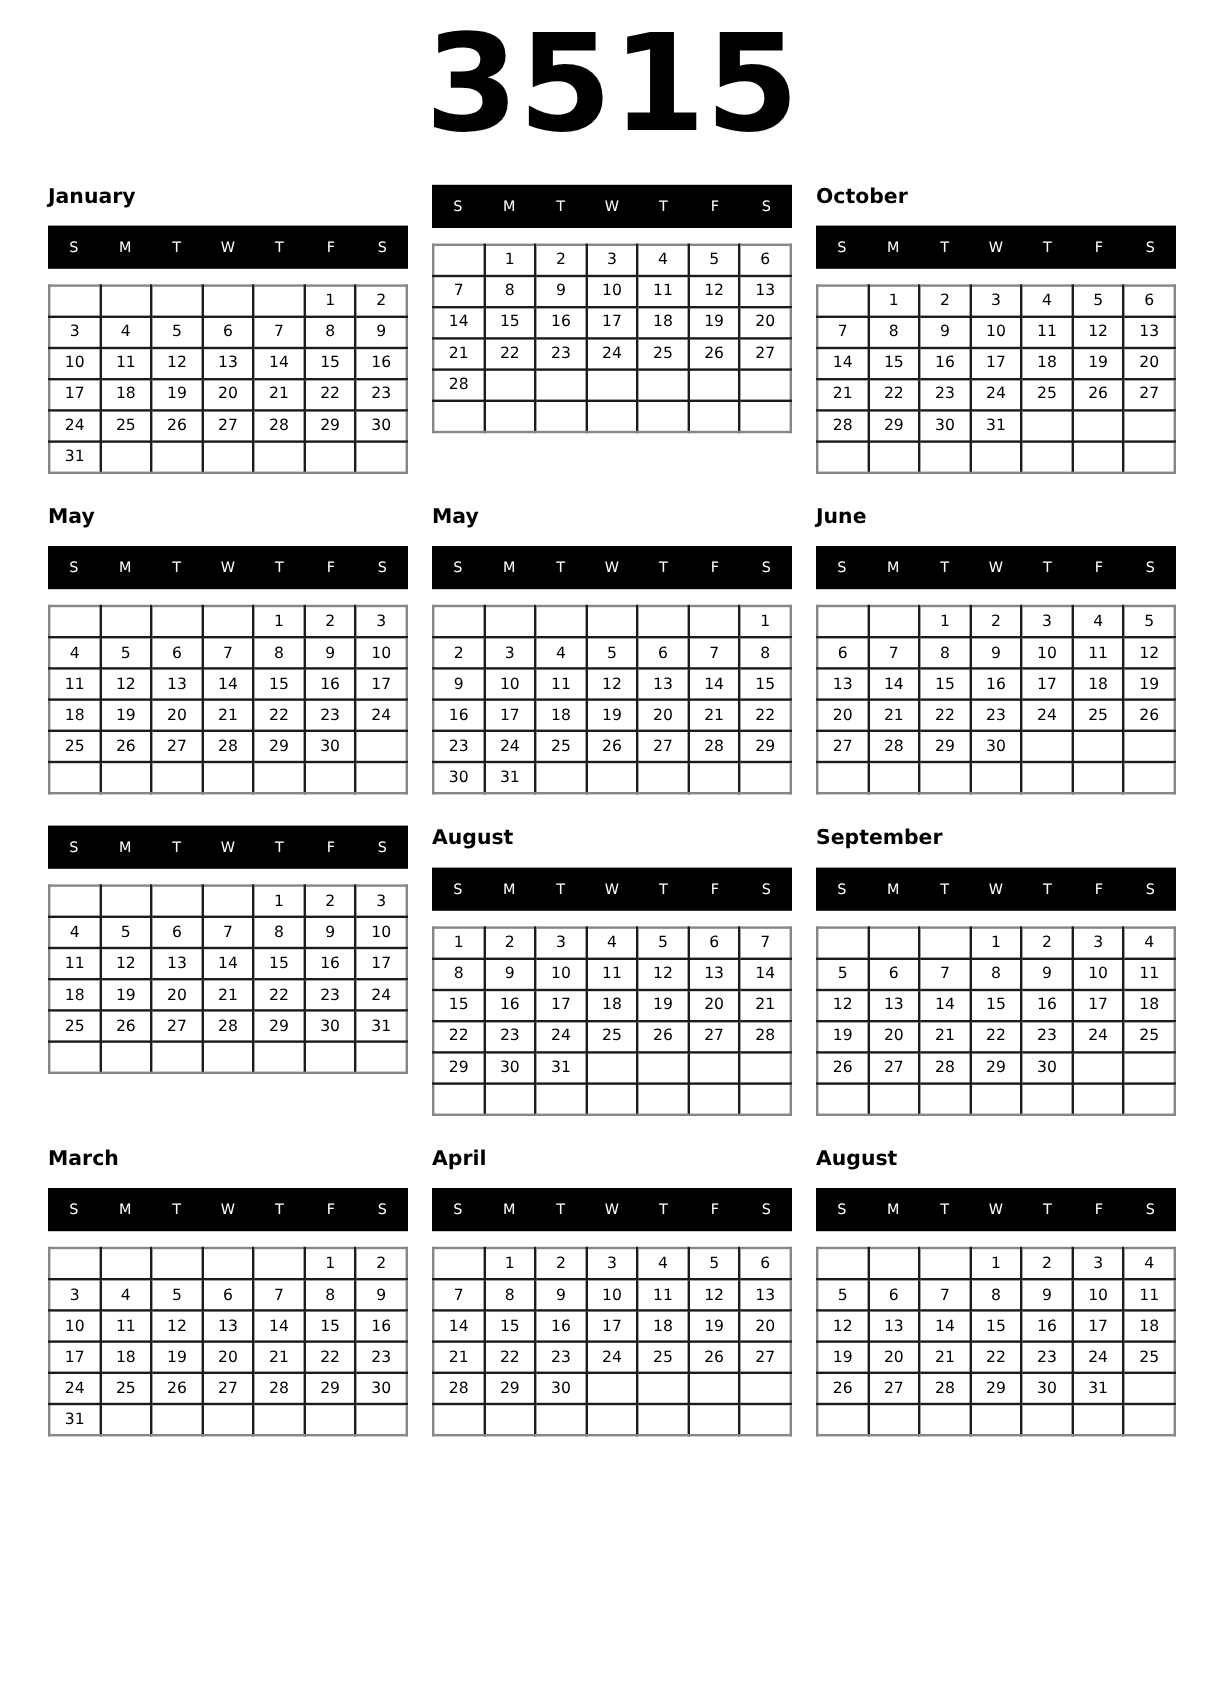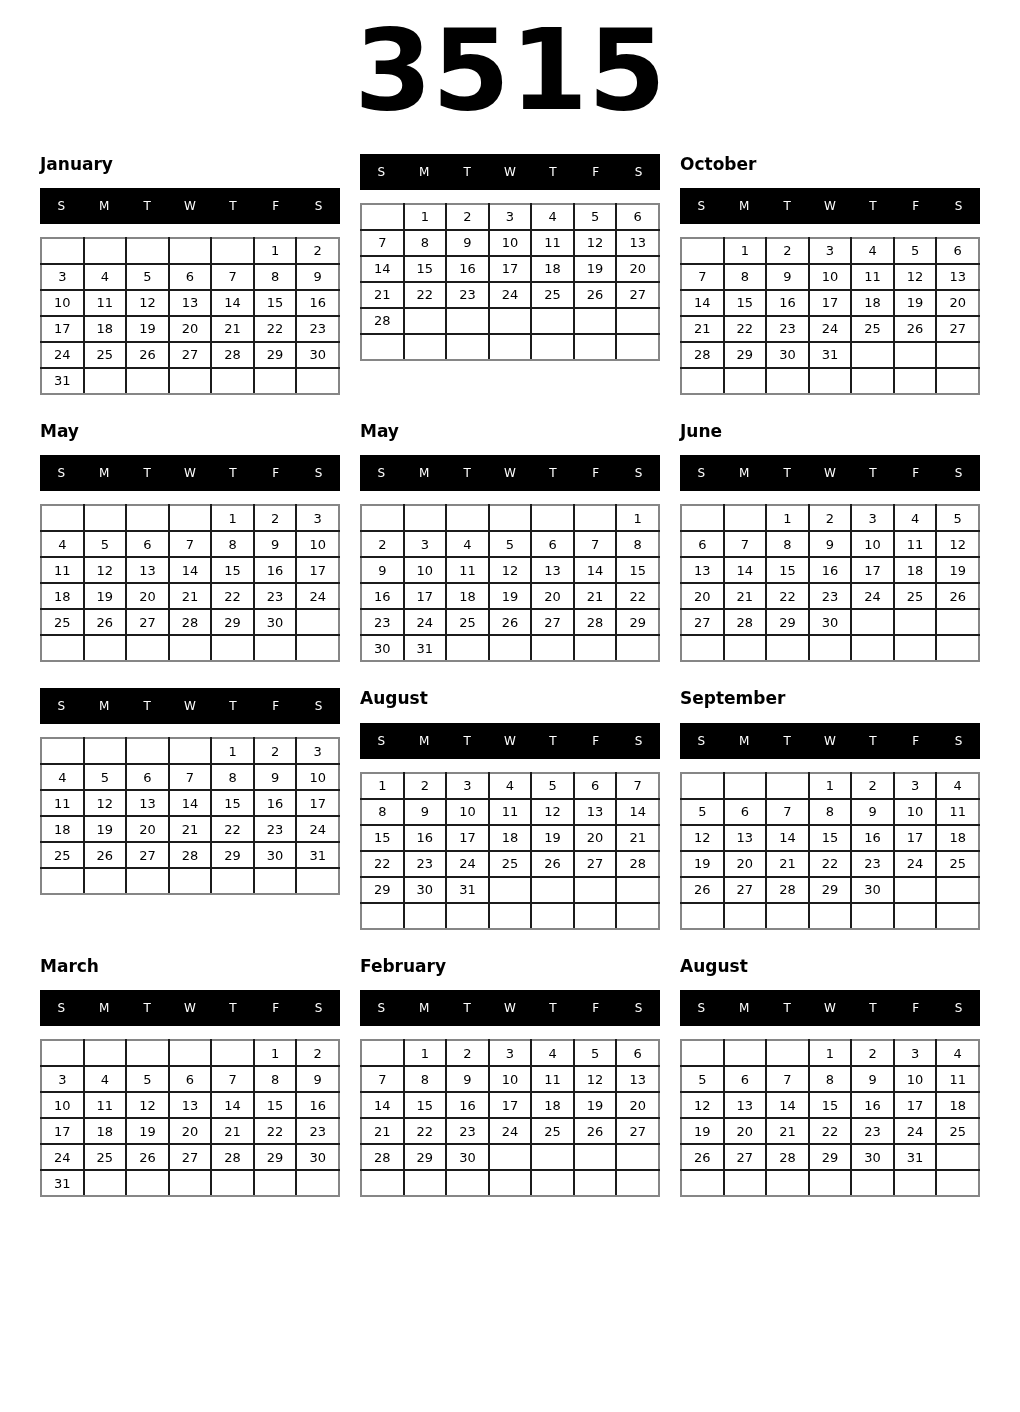--- a/index.html
+++ b/index.html
@@ -780,21 +780,21 @@
             <td></td>
             <td></td>
             <td></td>
             <td></td>
           </tr>
         </tbody>
       </table>
   </section>
 
   <section class="month">
-    <h2 class="month-title">February</h2>
+    <h2 class="month-title">April</h2>
     <div class="day-header">
         <span>S</span>
         <span>M</span>
         <span>T</span>
         <span>W</span>
         <span>T</span>
         <span>F</span>
         <span>S</span>
       </div>
     <table class="month-grid">

